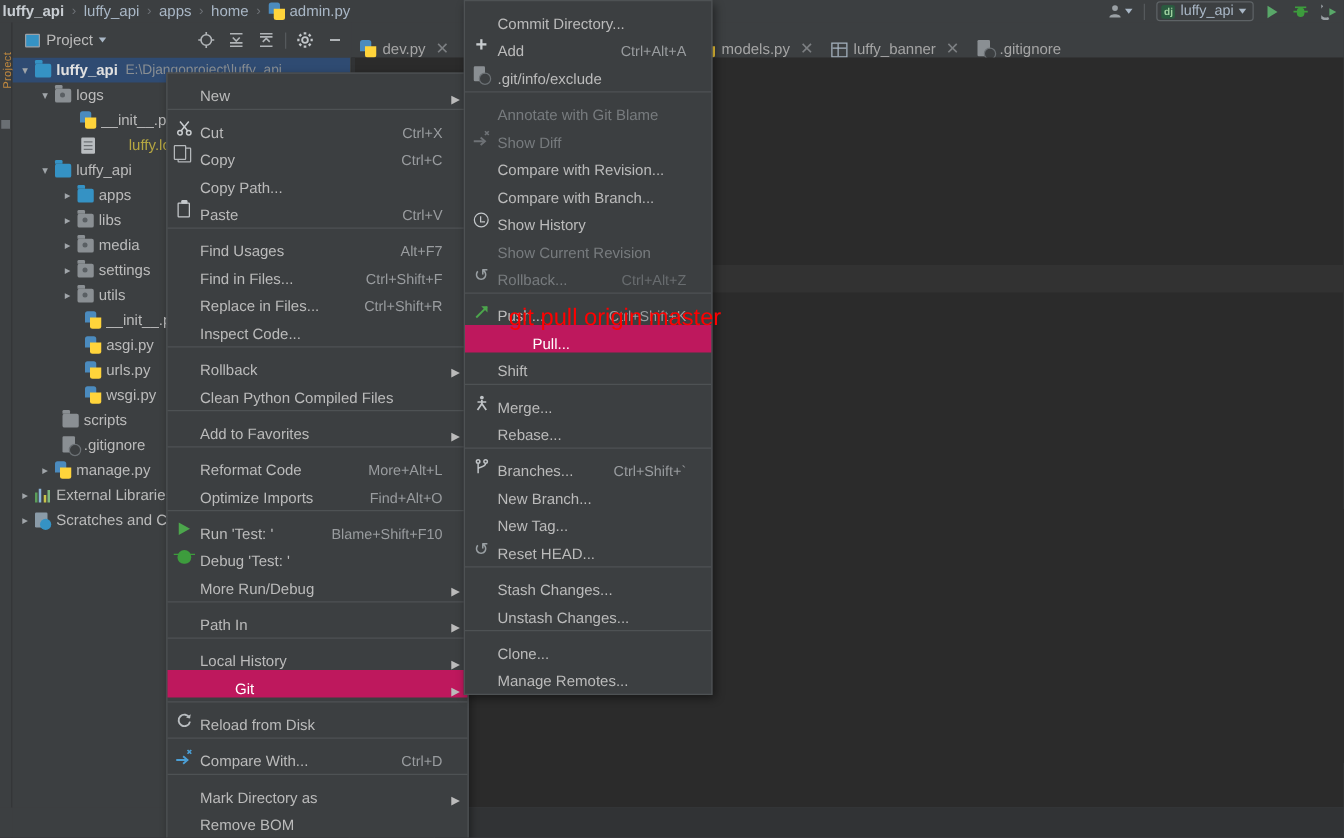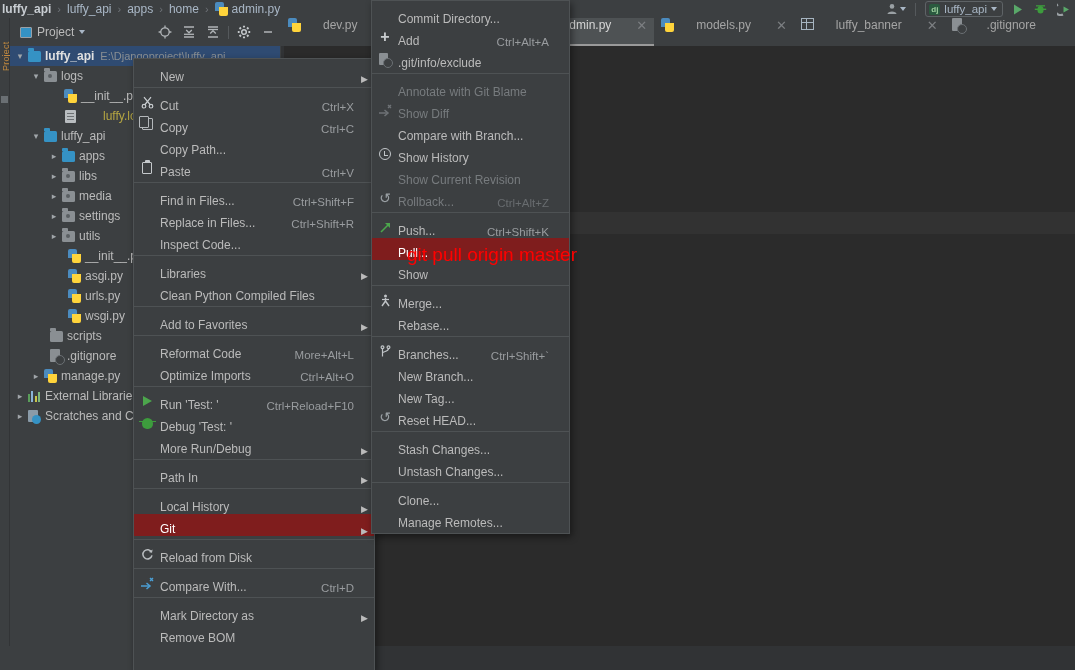--- a/index.html
+++ b/index.html
@@ -49,21 +49,21 @@
     background:#3c3f41; display:flex; align-items:center; gap:0;
   }
   .proj-label { display:flex;align-items:center;gap:5px;padding-left:10px;color:#bbbbbb;font-size:12px; }
   .proj-sq { width:12px;height:11px;border:1px solid #9aa0a6;background:#3592c4; border-radius:1px;}
   .tbtn { width:24px;height:24px;display:flex;align-items:center;justify-content:center; }
   .tabs-strip {
     position:absolute; left:281px; top:0; right:0; height:28px;
     background:#3c3f41; display:flex; align-items:stretch;
   }
   .etab {
-    display:flex;align-items:flex-start;gap:22px;padding:0 7px;height:28px;
+    display:flex;align-items:flex-end;gap:5px;padding:0 7px;height:28px;
     color:#a5a5a5;font-size:12px;white-space:nowrap;
   }
   .etab.active { background:#4e5254; color:#d6d6d6; box-shadow: inset 0 -2px 0 #9a9a9a; }
   .etab .x { color:#7c7f82; font-size:13px; margin-left:3px;}
   .pyicon { width:13px;height:14px;position:relative;display:inline-block; }
   .pyicon:before{content:"";position:absolute;left:0;top:0;width:9px;height:9px;background:#4b8bbe;border-radius:2px 2px 0 0;}
   .pyicon:after{content:"";position:absolute;left:4px;top:5px;width:9px;height:9px;background:#ffd43b;border-radius:0 0 2px 2px;}
   .gitign-icon{width:13px;height:14px;position:relative;display:inline-block;}
   .gitign-icon:before{content:"";position:absolute;left:0;top:0;width:10px;height:13px;background:#8a8f93;border-radius:1px;}
   .gitign-icon:after{content:"";position:absolute;left:5px;top:6px;width:8px;height:8px;border:1.6px solid #6b7074;border-radius:50%;background:#3c3f41;}
@@ -136,21 +136,21 @@
   .menu{
     position:absolute;background:#3c3f41;border:1px solid #4e5254;
     box-shadow:2px 3px 7px rgba(0,0,0,.45); z-index:50; padding:3px 0;
   }
   .menu.m1{left:133px;top:58px;width:242px;}
   .menu.m2{left:371px;top:0px;width:199px;}
   .mi{
     height:22px;display:flex;align-items:flex-end;padding:0 6px 0 0;
     color:#bbbbbb;font-size:12px;white-space:nowrap;position:relative;
   }
-  .mi.hl{background:#7f1d1d;color:#ffffff;}
+  .mi.hl{background:#be185d;color:#ffffff;padding-left:28px;}
   .mi.dis{color:#777b7e;}
   .mi .micon{width:26px;height:22px;display:flex;align-items:center;justify-content:center;flex:none;}
   .mi .mlabel{flex:1;}
   .mi .mshort{color:#999c9f;font-size:11.5px;padding-left:14px;}
   .mi.dis .mshort{color:#686c6f;}
   .mi .arrow{width:14px;text-align:right;color:#bbbbbb;font-size:9px;flex:none;}
   .mi.dis .arrow{color:#777b7e;}
   .msep{height:1px;background:#4e5254;margin:3px 0;}
   .u{margin-top:20px;}
 
@@ -515,20 +515,26 @@
     <div class="mi">
       <span class="micon">
           <span class="g-paste"></span>
         </span>
       <span class="mlabel">Paste</span>
       <span class="mshort">Ctrl+V</span>
       <span class="arrow"></span>
     </div>
     <div class="msep"></div>
 
+    <div class="mi">
+      <span class="micon"></span>
+      <span class="mlabel">Find Usages</span>
+      <span class="mshort">Alt+F7</span>
+      <span class="arrow"></span>
+    </div>
 
     <div class="mi">
       <span class="micon"></span>
       <span class="mlabel">Find in Files...</span>
       <span class="mshort">Ctrl+Shift+F</span>
       <span class="arrow"></span>
     </div>
 
     <div class="mi">
       <span class="micon"></span>
@@ -539,21 +545,21 @@
 
     <div class="mi">
       <span class="micon"></span>
       <span class="mlabel">Inspect Code...</span>
       <span class="arrow"></span>
     </div>
     <div class="msep"></div>
 
     <div class="mi">
       <span class="micon"></span>
-      <span class="mlabel">Libraries</span>
+      <span class="mlabel">Rollback</span>
       <span class="arrow">▶</span>
     </div>
 
     <div class="mi">
       <span class="micon"></span>
       <span class="mlabel">Clean Python Compiled Files</span>
       <span class="arrow"></span>
     </div>
     <div class="msep"></div>
 
@@ -567,31 +573,31 @@
     <div class="mi">
       <span class="micon"></span>
       <span class="mlabel">Reformat Code</span>
       <span class="mshort">More+Alt+L</span>
       <span class="arrow"></span>
     </div>
 
     <div class="mi">
       <span class="micon"></span>
       <span class="mlabel">Optimize Imports</span>
-      <span class="mshort">Ctrl+Alt+O</span>
+      <span class="mshort">Find+Alt+O</span>
       <span class="arrow"></span>
     </div>
     <div class="msep"></div>
 
     <div class="mi">
       <span class="micon">
           <span class="tri-run"></span>
         </span>
       <span class="mlabel">Run 'Test: '</span>
-      <span class="mshort">Ctrl+Reload+F10</span>
+      <span class="mshort">Blame+Shift+F10</span>
       <span class="arrow"></span>
     </div>
 
     <div class="mi">
       <span class="micon">
           <span class="g-debug"></span>
         </span>
       <span class="mlabel">Debug 'Test: '</span>
       <span class="arrow"></span>
     </div>
@@ -706,20 +712,25 @@
         <svg width="14" height="13" viewBox="0 0 14 13">
             <path d="M1 9 L9 9" stroke="#6e7276" stroke-width="1.5"></path>
             <path d="M6.5 6 L10 9 L6.5 12" fill="none" stroke="#6e7276" stroke-width="1.5"></path>
             <path d="M10 1 L13 4 M13 1 L10 4" stroke="#6e7276" stroke-width="1.4"></path>
           </svg>
       </span>
       <span class="mlabel">Show Diff</span>
       <span class="arrow"></span>
     </div>
 
+    <div class="mi">
+      <span class="micon"></span>
+      <span class="mlabel">Compare with Revision...</span>
+      <span class="arrow"></span>
+    </div>
 
     <div class="mi">
       <span class="micon"></span>
       <span class="mlabel">Compare with Branch...</span>
       <span class="arrow"></span>
     </div>
 
     <div class="mi">
       <span class="micon">
           <span class="g-clock"></span>
@@ -757,21 +768,21 @@
     </div>
 
     <div class="mi hl">
       <span class="micon"></span>
       <span class="mlabel">Pull...</span>
       <span class="arrow"></span>
     </div>
 
     <div class="mi">
       <span class="micon"></span>
-      <span class="mlabel">Show</span>
+      <span class="mlabel">Shift</span>
       <span class="arrow"></span>
     </div>
     <div class="msep"></div>
 
     <div class="mi">
       <span class="micon">
         <svg width="13" height="13" viewBox="0 0 13 13">
             <circle cx="6.5" cy="2" r="1.5" fill="#c0c4c7"></circle>
             <path d="M6.5 4 L6.5 7 M6.5 7 L3 12 M6.5 7 L10 12" stroke="#c0c4c7" stroke-width="1.4" fill="none"></path>
             <path d="M3 5.5 L10 5.5" stroke="#c0c4c7" stroke-width="1.2"></path>

